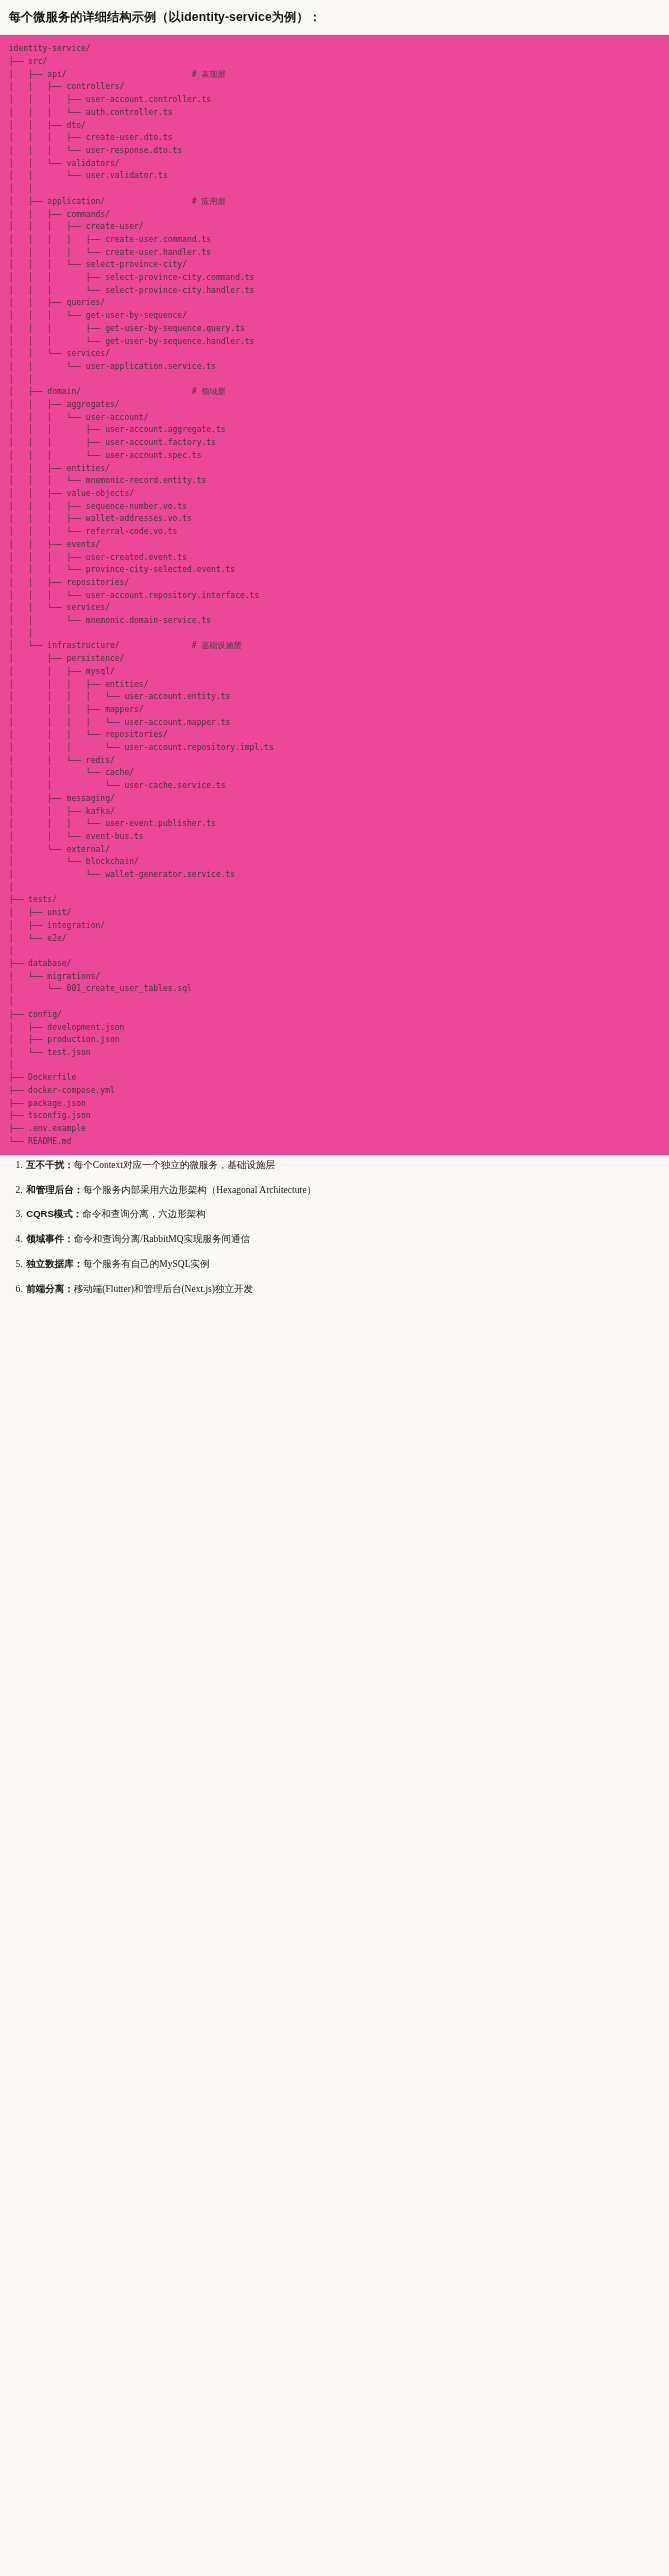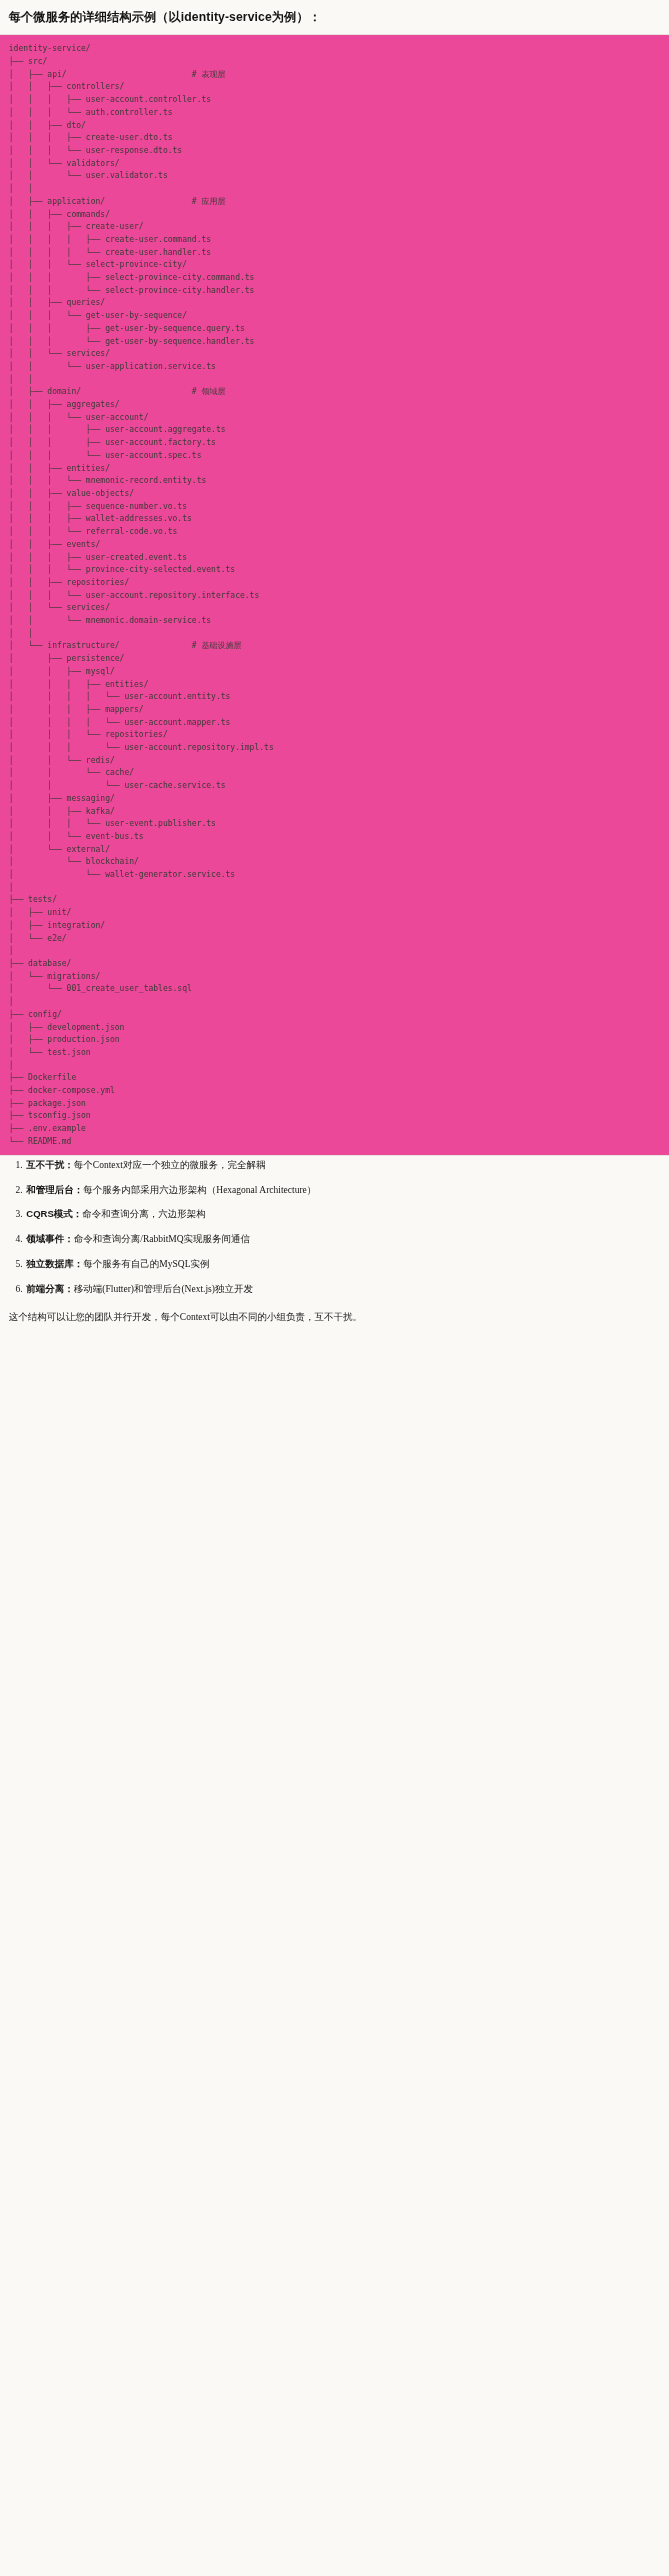--- a/index.html
+++ b/index.html
@@ -180,35 +180,34 @@
 ├── tsconfig.json
 ├── .env.example
 └── README.md</pre>
   </div>
 
   <div class="rule"></div>
 
 
   <ol class="keylist">
     <li>
-      <span class="term">互不干扰</span><span class="term">：</span><span class="desc">每个Context对应一个独立的微服务，完全解耦</span>
+      <span class="term">互不干扰</span><span class="term">：</span><span class="desc">每个Context对应一个独立的微服务，基础设施层</span>
     </li>
     <li>
       <span class="term">和管理后台</span><span class="term">：</span><span class="desc">每个服务内部采用六边形架构（Hexagonal Architecture）</span>
     </li>
     <li>
       <span class="term">CQRS模式</span><span class="term">：</span><span class="desc">命令和查询分离，六边形架构</span>
     </li>
     <li>
       <span class="term">领域事件</span><span class="term">：</span><span class="desc">命令和查询分离/RabbitMQ实现服务间通信</span>
     </li>
     <li>
       <span class="term">独立数据库</span><span class="term">：</span><span class="desc">每个服务有自己的MySQL实例</span>
     </li>
     <li>
       <span class="term">前端分离</span><span class="term">：</span><span class="desc">移动端(Flutter)和管理后台(Next.js)独立开发</span>
     </li>
   </ol>
 
-  <div class="closing">这个结构可以让您的团队并行开发，每个Context可以由不同的小组负责，互不干扰。</div>
 
 </div>
 
 
 </body></html>

